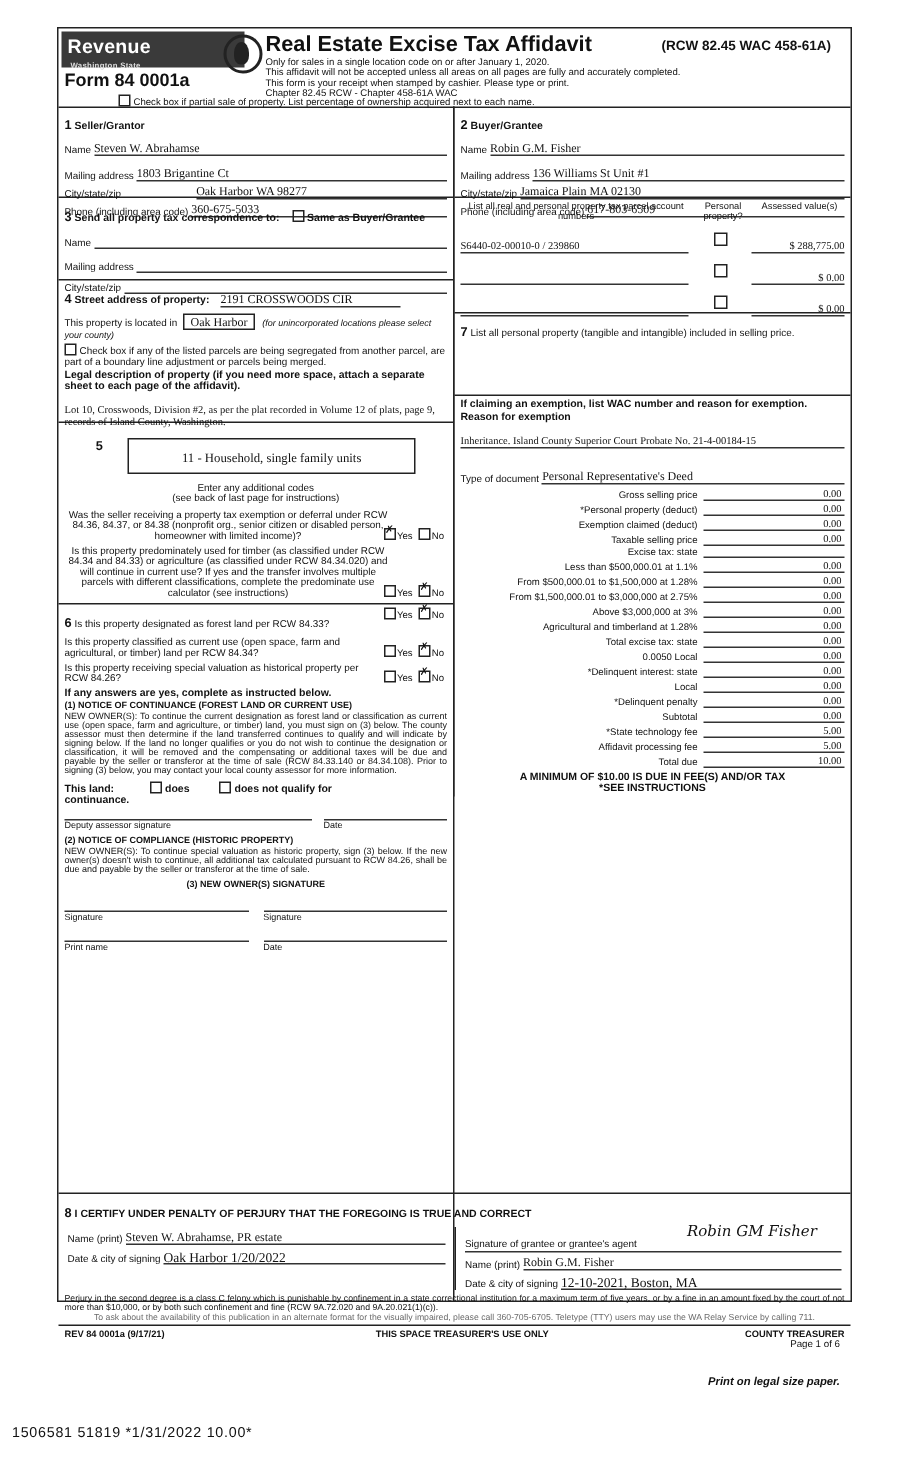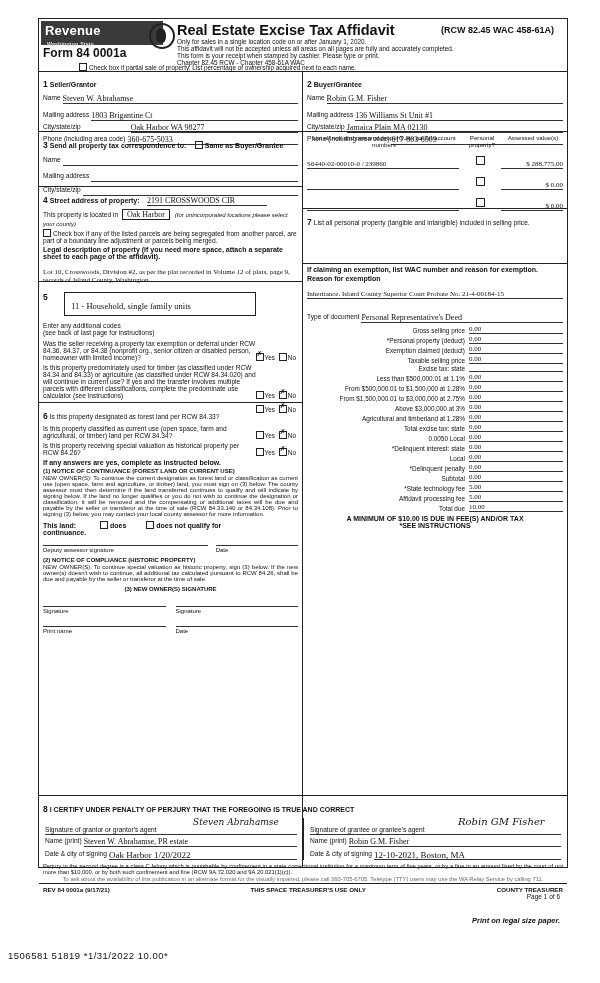--- a/index.html
+++ b/index.html
@@ -22,31 +22,31 @@
   .cbx{display:inline-block;width:6px;height:6px;border:1px solid #222;vertical-align:-1px;margin-right:2px;}
   .col-left{position:absolute;left:0;top:52px;width:263px;}
   .col-right{position:absolute;left:263px;top:52px;width:265px;border-left:1px solid #222;box-sizing:border-box;}
   .sect{position:relative;padding:2px 4px 2px 4px;}
   .num{font-weight:bold;font-size:8.5px;margin-right:2px;}
   .lbl{font-size:6.6px;}
   .lbl-b{font-size:7px;font-weight:bold;}
   .hr{border-top:1px solid #222;}
   .hand{font-family:"Liberation Serif", serif;font-size:8px;color:#111;}
   .handsig{font-family:"DejaVu Serif", serif;font-style:italic;font-size:9px;}
-  .row{display:flex;font-size:6.6px;}
+  .row{display:flex;align-items:flex-end;font-size:6.6px;}
   .growline{flex:1;border-bottom:.8px solid #333;height:9px;margin-left:2px;}
   .box{border:1px solid #222;}
   .tiny{font-size:5.8px;}
   .tiny2{font-size:6px;}
   .ybox{display:inline-block;width:6px;height:6px;border:1px solid #222;vertical-align:-1px;margin:0 1px 0 2px;}
   .xmark{position:relative;}
   .xmark:after{content:"✗";position:absolute;left:0px;top:-4px;font-size:7px;}
   .moneyrow{display:flex;align-items:flex-end;font-size:6.4px;margin:1px 0;}
   .moneylab{flex:1;}
-  .moneyline{width:92px;border-bottom:.8px solid #333;padding-right:2px;font-size:7px;}
+  .moneyline{width:92px;border-bottom:.8px solid #333;text-align:right;padding-right:2px;font-size:7px;}
   .footer-note{position:absolute;right:40px;top:880px;font-size:7.5px;font-weight:bold;font-style:italic;text-align:right;margin-top:36px;}
   .pagenum{position:absolute;right:40px;top:893px;font-size:6.5px;}
   .barcode{position:absolute;left:8px;top:950px;font-size:9.5px;letter-spacing:.5px;font-family:"Liberation Sans", sans-serif;}
   .vline{position:absolute;left:263px;top:52px;bottom:0;width:1px;background:#222;}
   .undl{border-bottom:.8px solid #333;display:inline-block;}
   .parcelhdr{font-size:6.2px;text-align:center;}
   .small-cb{width:7px;height:7px;border:1px solid #222;display:inline-block;}
   .note-it{font-style:italic;}
   .faint{color:#6a6a6a;}
 </style>
@@ -128,21 +128,21 @@
         </div>
         <div class="lbl" style="margin-top:2px;">
           <span class="cbx"></span><span>Check box if any of the listed parcels are being segregated from another parcel, are part of a boundary line adjustment or parcels being merged.</span>
         </div>
         <div class="lbl-b" style="margin-top:2px;">Legal description of property (if you need more space, attach a separate sheet to each page of the affidavit).</div>
         <div class="hand" style="margin-top:8px;font-size:7px;">Lot 10, Crosswoods, Division #2, as per the plat recorded in Volume 12 of plats, page 9, records of Island County, Washington.</div>
       </div>
 
       <div class="hr"></div>
       <div class="sect" style="height:6px;"></div>
-      <div class="sect" style="padding-top:0;height:108px;">
+      <div class="sect" style="padding-top:0;height:108px;text-align:center;">
         <span class="num" style="vertical-align:top;">5</span>
         <span class="box" style="display:inline-block;padding:2px 6px;margin-left:10px;width:178px;">
           <span class="hand" style="font-size:8.5px;">11 - Household, single family units</span>
         </span>
         <div class="lbl" style="margin-top:6px;">Enter any additional codes</div>
         <div class="lbl">(see back of last page for instructions)</div>
         <div style="position:relative;margin-top:4px;">
           <div class="lbl" style="width:218px;">Was the seller receiving a property tax exemption or deferral under RCW 84.36, 84.37, or 84.38 (nonprofit org., senior citizen or disabled person, homeowner with limited income)?</div>
           <div style="position:absolute;right:2px;bottom:0;font-size:6.4px;">
             <span class="ybox xmark"></span><span>Yes</span>
@@ -364,24 +364,20 @@
         </div>
       </div>
     </div>
 
     <div style="position:absolute;left:0;top:776px;width:100%;border-top:1px solid #222;">
       <div style="padding:2px 4px;">
         <span class="num">8</span><span class="lbl-b">I CERTIFY UNDER PENALTY OF PERJURY THAT THE FOREGOING IS TRUE AND CORRECT</span>
       </div>
       <div style="display:flex;">
         <div style="width:50%;padding:0 6px;box-sizing:border-box;">
-          <div style="position:relative;height:16px;border-bottom:.8px solid #333;">
-            <span class="lbl">Signature of grantor or grantor's agent</span>
-            <span class="handsig" style="position:absolute;left:148px;top:-1px;">Steven Abrahamse</span>
-          </div>
           <div class="row" style="margin-top:2px;">
             <span class="lbl">Name (print)</span>
             <span class="growline"><span class="hand">Steven W. Abrahamse, PR estate</span></span>
           </div>
           <div class="row" style="margin-top:3px;">
             <span class="lbl">Date &amp; city of signing</span>
             <span class="growline"><span class="hand" style="font-size:9px;">Oak Harbor  1/20/2022</span></span>
           </div>
         </div>
         <div style="width:50%;padding:0 6px;box-sizing:border-box;border-left:1px solid #222;">

